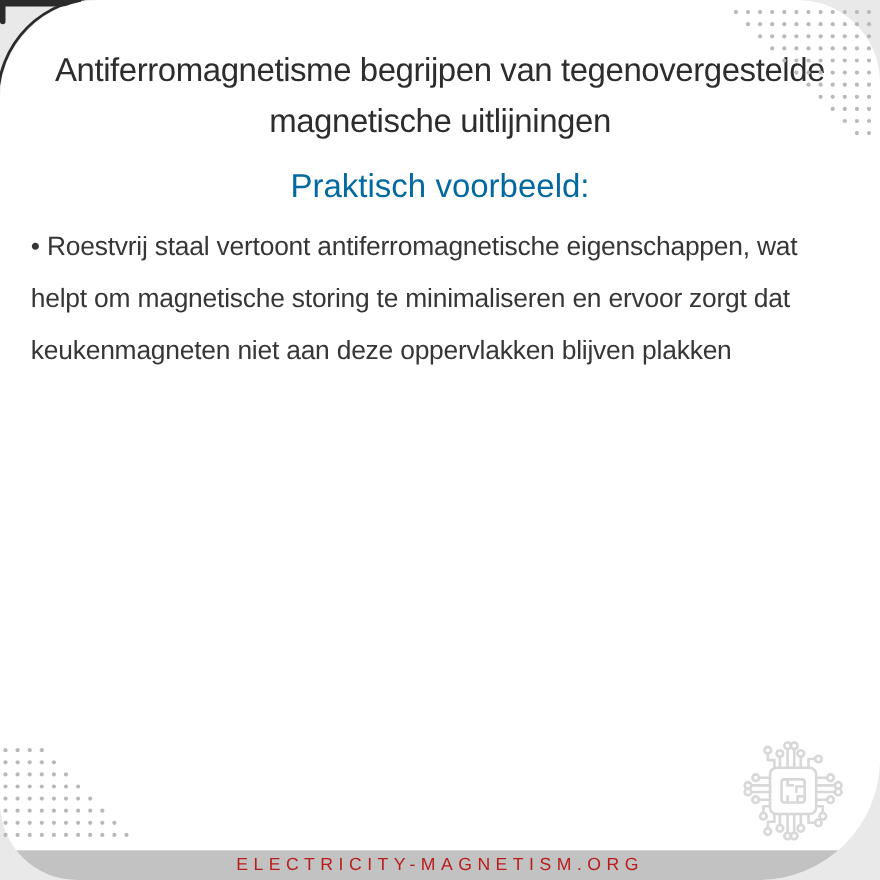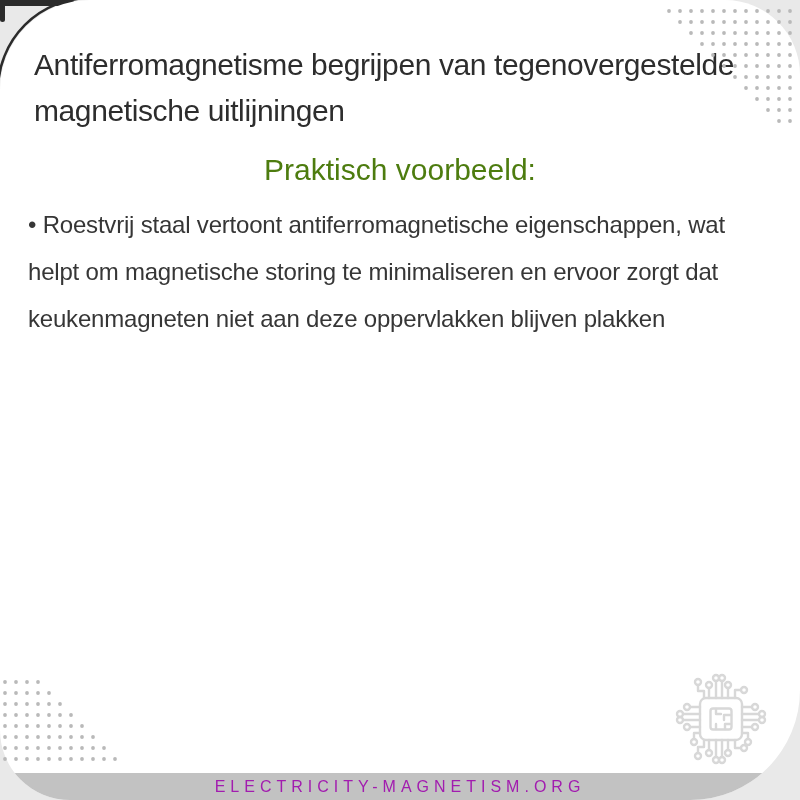--- a/index.html
+++ b/index.html
@@ -13,44 +13,44 @@
   .dark-band-v{position:absolute;top:0;left:0;width:5px;height:22px;background:#2b2b2b;border-radius:0 0 4px 4px;z-index:1;}
   .dark-arc{position:absolute;top:0;left:0;z-index:1;}
 
   
   .card{
     position:absolute;inset:0;background:#ffffff;z-index:2;overflow:hidden;
     border-radius:90px 75px 110px 70px;
   }
   .card-content{padding:0 28px;color:#363636;}
   .title{
-    margin:42px 6px 0;text-align:left;
+    margin:42px 6px 0;text-align:center;
     font-size:30px;line-height:46px;color:#2d2d2d;font-weight:400;
     letter-spacing:-0.4px;white-space:pre-line;
   }
   .intro{
     margin:22px 0 0;font-size:24px;line-height:47px;letter-spacing:-0.2px;
     white-space:pre-line;
   }
   .section-heading{
     margin:14px 0 0;text-align:center;font-size:30px;line-height:44px;
-    color:#4d7c0f;font-weight:400;
+    color:#0369a1;font-weight:400;
   }
   .bullets{margin-top:9px;}
   .bullets p{
     margin:0;font-size:24px;line-height:47px;letter-spacing:-0.2px;
     white-space:pre-line;
   }
   
   .footer-bar{
     position:absolute;left:0;right:0;bottom:0;height:27px;background:#c2c2c2;
     display:flex;align-items:center;justify-content:center;
   }
   .footer-bar span{
-    color:#a21caf;font-size:16px;letter-spacing:5px;font-weight:400;
+    color:#b91c1c;font-size:16px;letter-spacing:5px;font-weight:400;
   }
   
   .dots-top-right{position:absolute;top:7px;right:0;z-index:3;}
   .dots-bottom-left{position:absolute;left:0;top:677px;z-index:3;}
   .chip{position:absolute;left:668px;top:669px;z-index:3;}
 </style>
 </head>
 <body>
 
 <div class="dark-band"></div>

